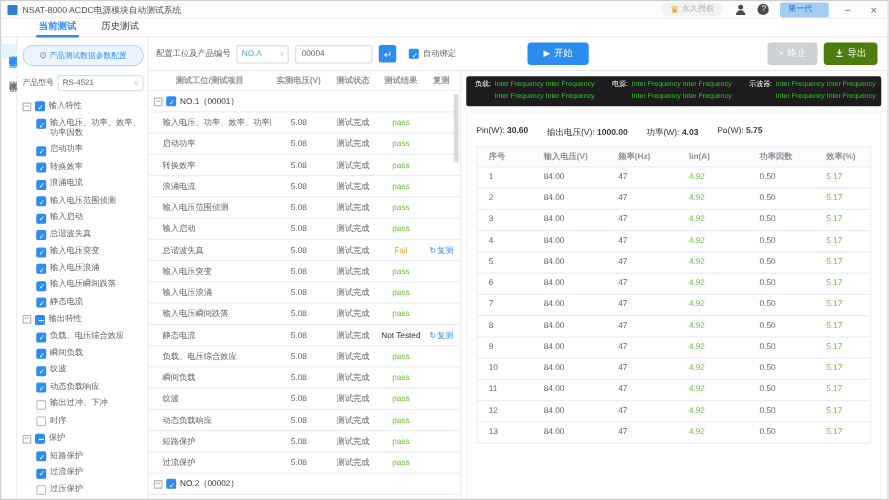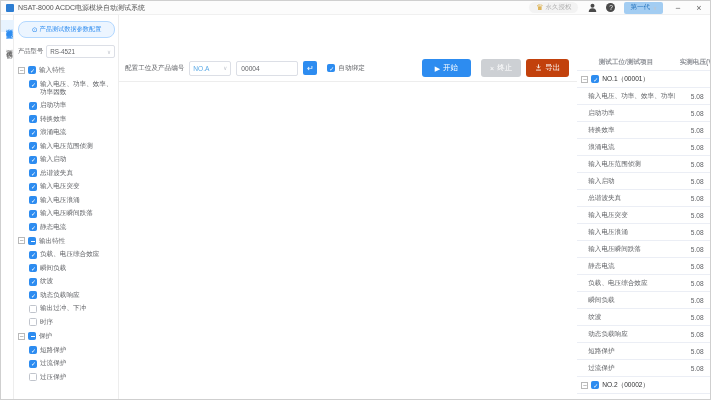--- a/index.html
+++ b/index.html
@@ -61,40 +61,40 @@
         flex:none; position:relative; cursor:pointer; }
   .cb.checked { background:#2d8cf0; border-color:#2d8cf0; }
   .cb.checked::after { content:"✓"; color:#fff; font-size:6px; position:absolute; left:1px; top:-0.5px; }
   .cb.indet { background:#2d8cf0; border-color:#2d8cf0; }
   .cb.indet::after { content:""; position:absolute; left:1.5px; top:2.8px; width:4px; height:1.4px; background:#fff; }
   .tree-item { display:flex; align-items:flex-start; gap:3px; padding:2.5px 0 2.5px 11px; }
   .tree-item .cb { margin-top:0.5px; }
   .tree-label { line-height:1.25; }
 
   
-  .content { flex:1; display:flex; flex-direction:row; min-width:0;margin-top:40px; }
+  .content { flex:1; display:flex; flex-direction:column; min-width:0; }
   .toolbar { height:27px; flex:none; display:flex; align-items:center; gap:5px;
              padding:0 6px; border-bottom:1px solid #ededed; }
   .tb-label { font-size:6.6px; color:#606266; white-space:nowrap; }
   .station-select { width:42px; height:15px; border:1px solid #dcdfe6; border-radius:2px;
                     display:flex; align-items:center; justify-content:space-between;
                     padding:0 3px; font-size:6.6px; color:#5aa9e6; cursor:pointer; }
   .product-input { width:62px; height:15px; border:1px solid #dcdfe6; border-radius:2px;
                    font-size:6.6px; color:#606266; padding:0 4px;
                    font-family:"Liberation Sans", sans-serif; }
   .enter-btn { width:14px; height:14px; background:#2d8cf0; border:none; border-radius:2px;
                color:#fff; font-size:8px; display:flex; align-items:center; justify-content:center; cursor:pointer; }
   .auto-bind { display:flex; align-items:center; gap:3px; margin-left:5px; }
   .auto-bind span { font-size:6.6px; color:#606266; }
   .start-btn { margin-left:52px; background:#2d8cf0; color:#fff; border:none; font-size:7.5px;
                border-radius:3px; padding:4px 13px; display:flex; align-items:center; gap:3px; cursor:pointer; }
   .tb-spacer { flex:1; }
   .stop-btn { background:#cdd0d4; color:#fff; border:none; font-size:7.5px; border-radius:3px;
               padding:4px 9px; display:flex; align-items:center; gap:3px; }
-  .export-btn { background:#c2410c; color:#fff; border:none; font-size:7.5px; border-radius:3px;
+  .export-btn { background:#4d7c0f; color:#fff; border:none; font-size:7.5px; border-radius:3px;
                 padding:4px 9px; display:flex; align-items:center; gap:3px; cursor:pointer; margin-right:2px; }
   .btn-ico { font-size:7px; line-height:1; }
 
   .body { flex:1; display:flex; min-height:0; }
 
   
   .mid-panel { width:250px; flex:none; border-right:1px solid #ededed; position:relative;
                font-size:6.6px; color:#606266; overflow:hidden; }
   .t-header { display:flex; height:16px; align-items:center; color:#909399; font-weight:bold;
               border-bottom:1px solid #ebeef5; background:#fff; }
@@ -161,20 +161,24 @@
       <span class="help-circle">?</span>
       <button class="ver-btn">
         <span>第一代</span>
         <span class="sel-arrow">∨</span>
       </button>
       <span class="win-ctl">−</span>
       <span class="win-ctl">×</span>
     </div>
   </div>
 
+  <div class="tabbar">
+    <span class="tab active">当前测试</span>
+    <span class="tab">历史测试</span>
+  </div>
 
   <div class="main">
 
     <div class="side-nav">
       <span class="side-item active">测试配置</span>
       <span class="side-item">测试仪器</span>
     </div>
 
     <div class="left-panel">
       <button class="config-btn">

